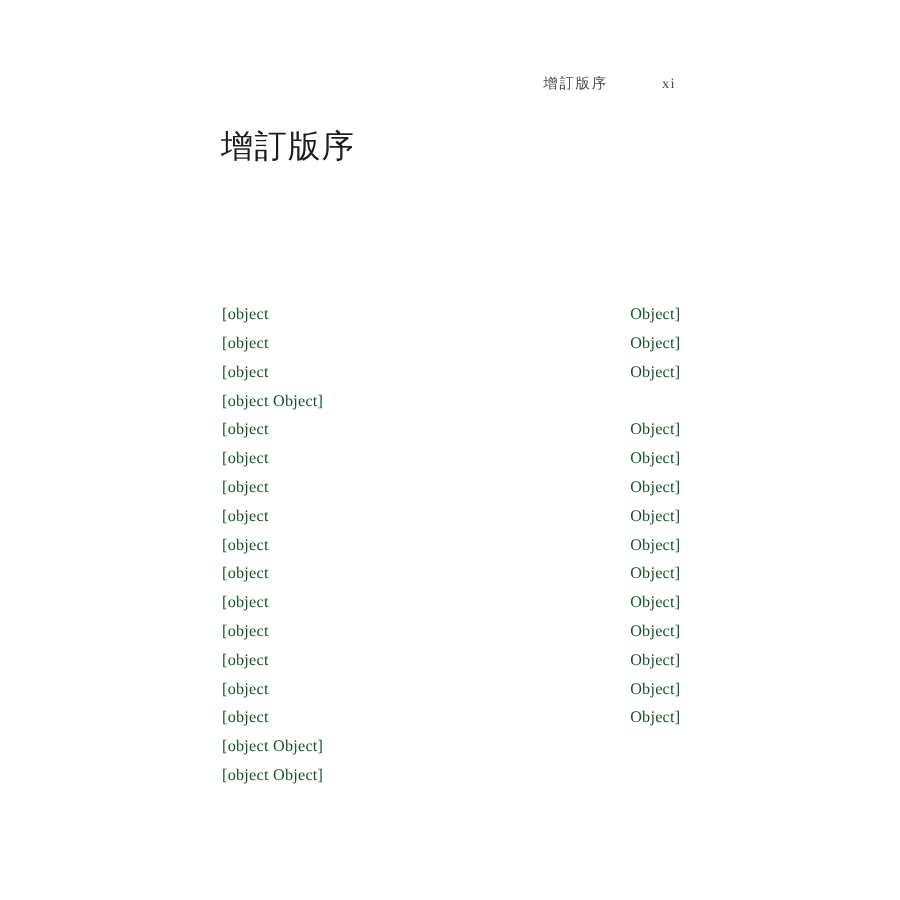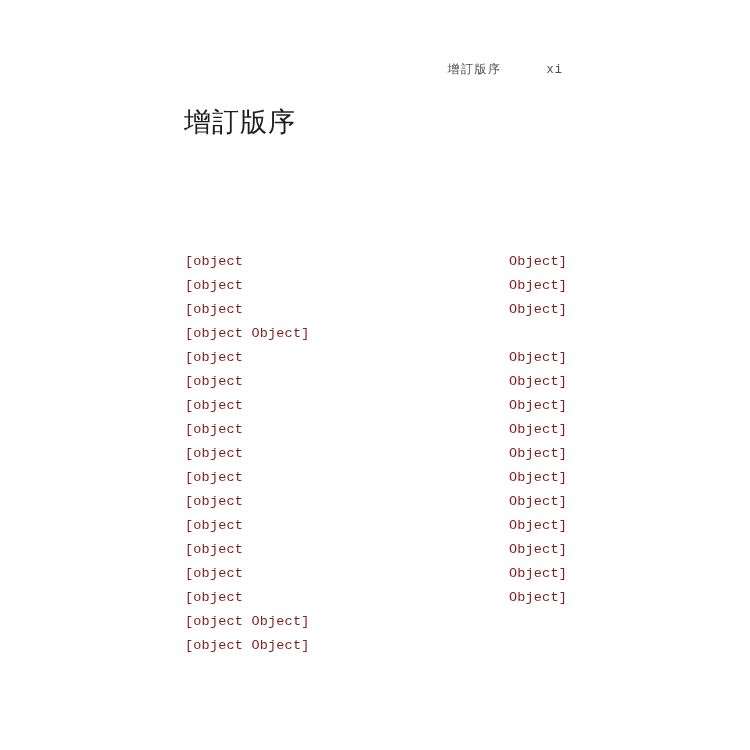--- a/index.html
+++ b/index.html
@@ -5,21 +5,21 @@
   html, body {
     margin: 0;
     padding: 0;
     background: #ffffff;
   }
   .page {
     position: relative;
     width: 750px;
     height: 750px;
     background: #ffffff;
-    font-family: Liberation Mono, monospace;
+    font-family: Liberation Serif, serif;
     overflow: hidden;
   }
   .running-header {
     position: absolute;
     top: 61px;
     left: 185px;
     width: 378px;
     display: flex;
     justify-content: flex-end;
     align-items: baseline;
@@ -42,21 +42,21 @@
     font-size: 27px;
     font-weight: normal;
     letter-spacing: 1px;
     color: #1d1d1d;
   }
   .body-text {
     position: absolute;
     top: 250px;
     left: 185px;
     width: 382px;
-    color: #7f1d1d;
+    color: #14532d;
   }
   .paragraph {
     margin: 0;
   }
   .text-line {
     font-size: 13.5px;
     line-height: 24px;
     height: 24px;
     overflow: hidden;
     letter-spacing: 0.2px;

